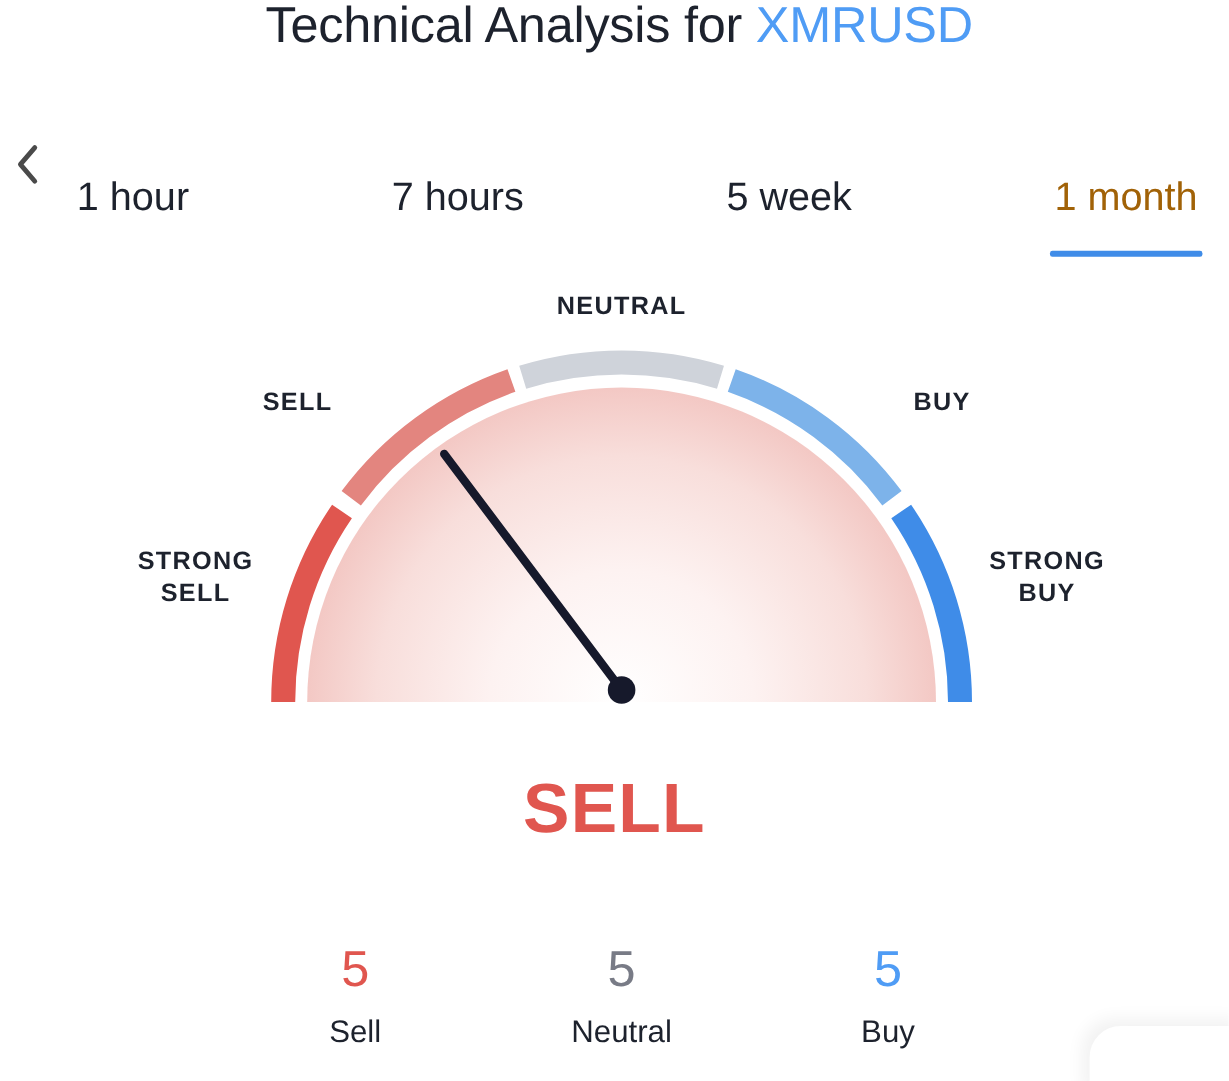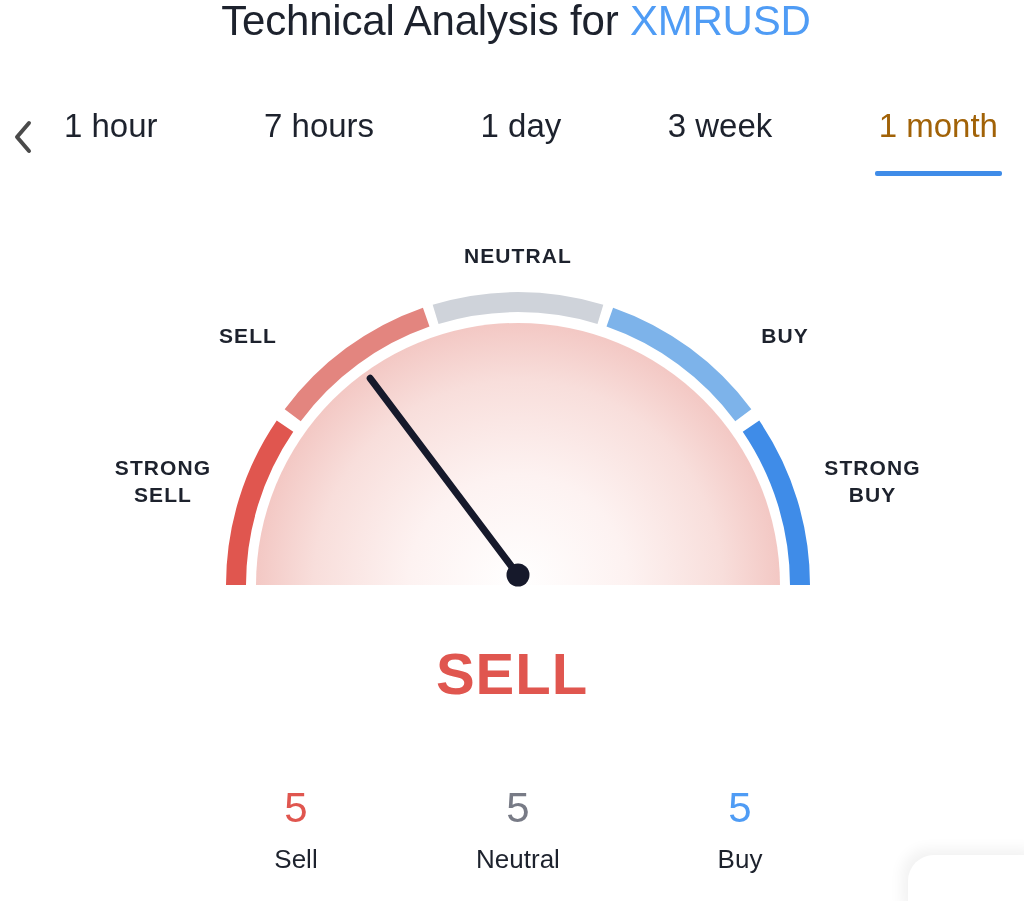--- a/index.html
+++ b/index.html
@@ -69,21 +69,21 @@
   .chev {
     display: block;
   }
   .tabs {
     position: absolute;
     left: 60px;
     top: 0;
     right: 22px;
     height: 84px;
     display: flex;
-    align-items: flex-start;
+    align-items: flex-end;
     justify-content: space-between;
   }
   .tab {
     position: relative;
     padding: 6px 4px 0 4px;
     font-size: 33px;
     font-weight: 400;
     color: #1d222d;
     white-space: nowrap;
     cursor: pointer;
@@ -201,22 +201,21 @@
 
     <div class="tab-prev">
       <svg class="chev" width="22" height="34" viewBox="0 0 22 34">
         <polyline points="17,3 5,17 17,31" fill="none" stroke="#4a4a4a" stroke-width="4" stroke-linecap="round" stroke-linejoin="round"></polyline>
       </svg>
     </div>
 
     <div class="tabs">
       <div class="tab">1 hour</div>
       <div class="tab">7 hours</div>
-      <div class="tab">1 day</div>
-      <div class="tab">3 week</div>
+      <div class="tab">5 week</div>
       <div class="tab active">1 month</div>
     </div>
   </div>
 
   <div class="gauge-wrap">
 
     <svg class="gauge-svg" width="1024" height="400" viewBox="0 0 1024 400">
       <defs>
         <radialGradient id="dialFill" cx="518" cy="370" r="262" gradientUnits="userSpaceOnUse">
           <stop offset="0%" stop-color="#ffffff"></stop>

